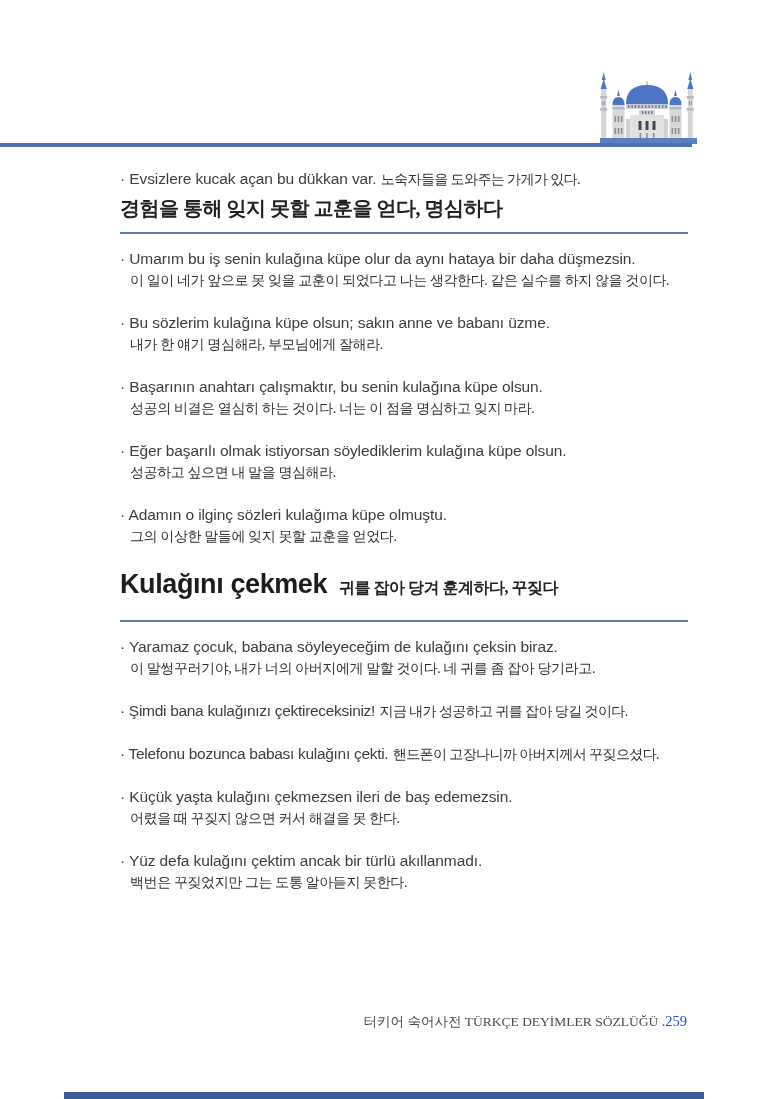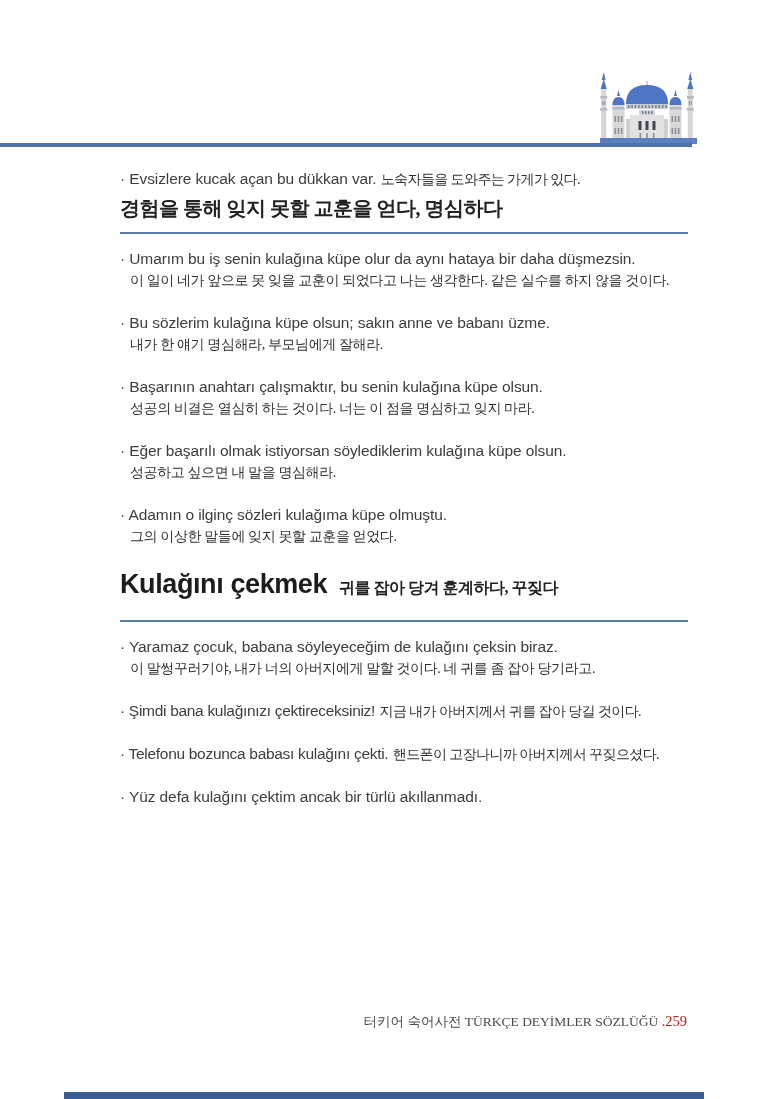--- a/index.html
+++ b/index.html
@@ -26,21 +26,21 @@
   .s2-rule { margin-top:20px; }
 
   .entries { padding-top:14px; }
   .entry { margin-bottom:20px; }
   .entry .tr { font-size:15.5px; color:#3d3d3d; line-height:22px; letter-spacing:-0.1px; }
   .entry .kr-line { font-size:14px; line-height:22px; padding-left:10px; letter-spacing:-0.4px;font-family:Liberation Serif, serif; }
   .entry.inline { white-space:nowrap; line-height:22px; }
   .entry.inline .tr { letter-spacing:-0.3px;text-align:right; }
 
   .footer { position:absolute; top:1013px; right:81px; font-family:"Liberation Serif","DejaVu Serif",serif; font-size:13.5px; color:#4a4a4a; white-space:nowrap; }
-  .footer .pg { color:#b91c1c; font-size:14.5px; }
+  .footer .pg { color:#1d4ed8; font-size:14.5px; }
   .bottom-bar { position:absolute; left:64px; right:64px; bottom:0; height:7px; background:#3c5c94; }
 </style>
 </head>
 <body>
 
 <div class="mosque">
   <svg viewBox="0 0 100 72" width="100" height="72" xmlns="http://www.w3.org/2000/svg">
 
     <rect x="6.2" y="7" width="1" height="6" fill="#9aa4b5"></rect>
     <polygon points="6.7,0 8.6,8 4.8,8" fill="#4e74c4"></polygon>
@@ -157,28 +157,33 @@
       <h1 class="idiom-title">Kulağını çekmek</h1><span class="title-kr-inline">귀를 잡아 당겨 훈계하다, 꾸짖다</span>
     </div>
     <div class="rule s2-rule"></div>
     <div class="entries">
       <div class="entry">
         <div class="tr">· Yaramaz çocuk, babana söyleyeceğim de kulağını çeksin biraz.</div>
         <div class="kr kr-line">이 말썽꾸러기야, 내가 너의 아버지에게 말할 것이다. 네 귀를 좀 잡아 당기라고.</div>
       </div>
       <div class="entry inline">
         <span class="tr">· Şimdi bana kulağınızı çektireceksiniz!</span>
-        <span class="kr kr-inline">지금 내가 아버지께서 귀를 잡아 당길 것이다.</span>
+        <span class="kr kr-inline">지금 내가 성공하고 귀를 잡아 당길 것이다.</span>
       </div>
       <div class="entry inline">
         <span class="tr">· Telefonu bozunca babası kulağını çekti.</span>
         <span class="kr kr-inline">핸드폰이 고장나니까 아버지께서 꾸짖으셨다.</span>
       </div>
       <div class="entry">
+        <div class="tr">· Küçük yaşta kulağını çekmezsen ileri de baş edemezsin.</div>
+        <div class="kr kr-line">어렸을 때 꾸짖지 않으면 커서 해결을 못 한다.</div>
+      </div>
+      <div class="entry">
         <div class="tr">· Yüz defa kulağını çektim ancak bir türlü akıllanmadı.</div>
+        <div class="kr kr-line">백번은 꾸짖었지만 그는 도통 알아듣지 못한다.</div>
       </div>
     </div>
   </div>
 
 </div>
 
 <div class="footer">
   <span>터키어 숙어사전</span>
   <span>TÜRKÇE DEYİMLER SÖZLÜĞÜ</span>
   <span class="pg">.259</span>

